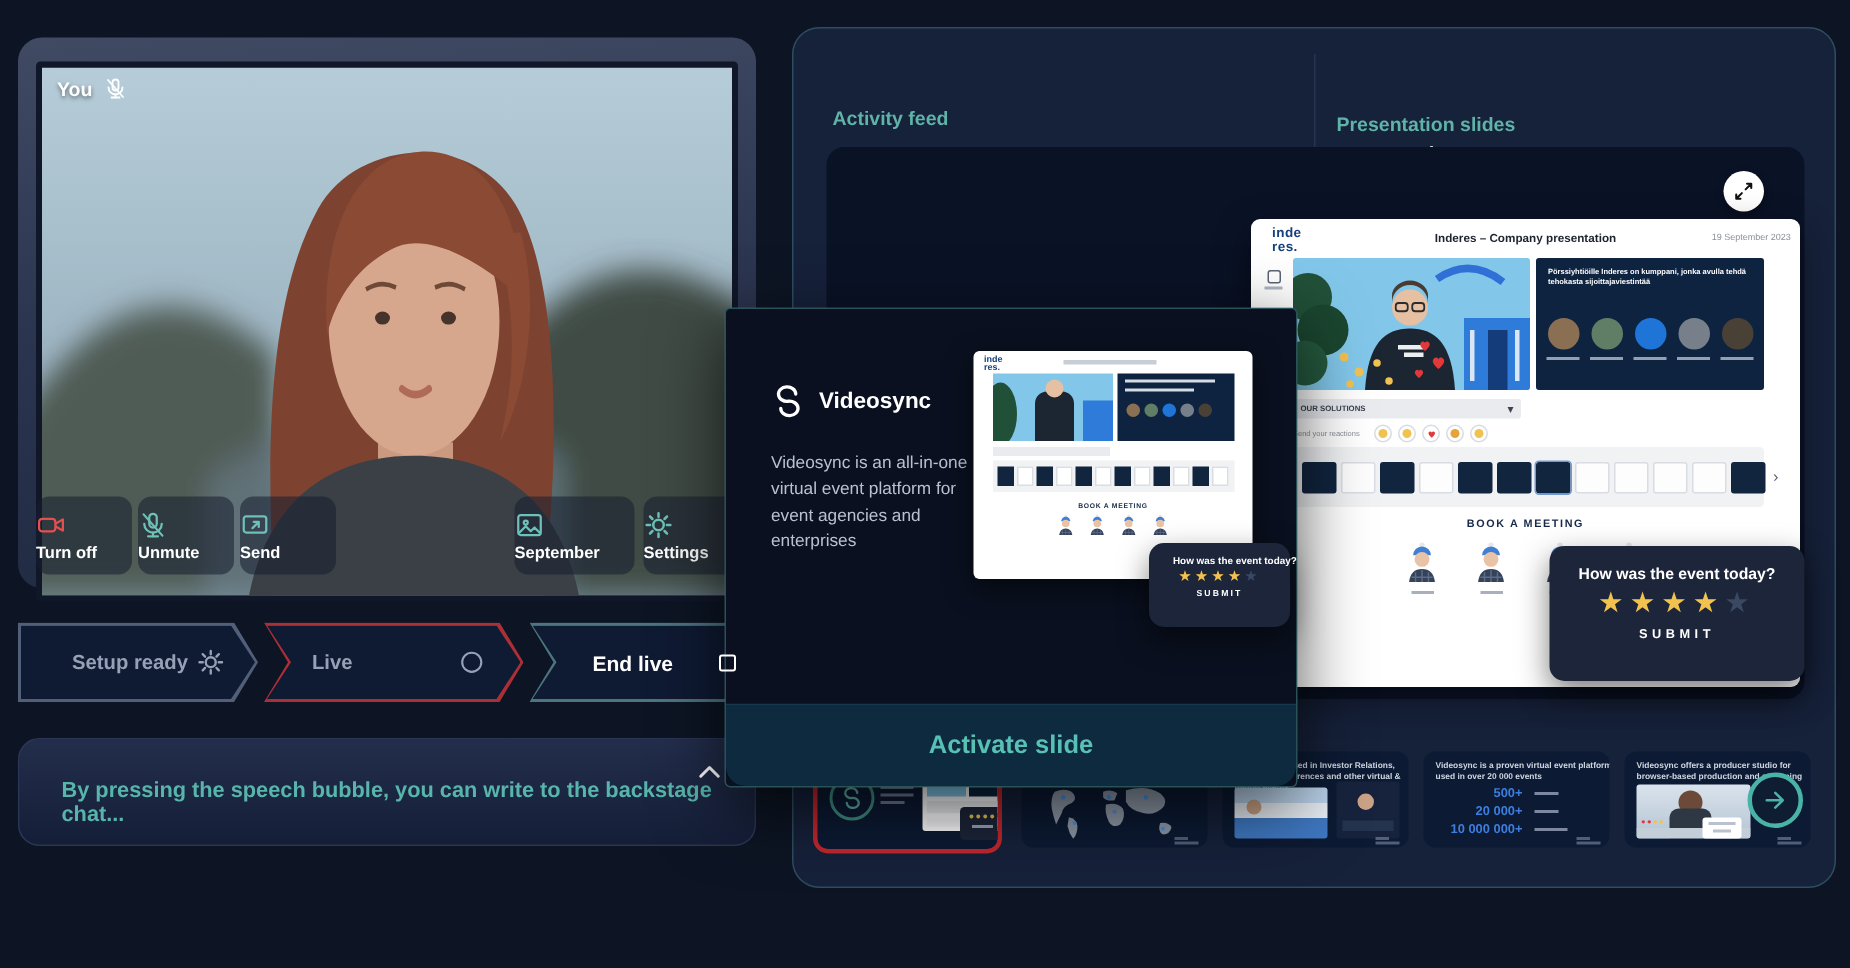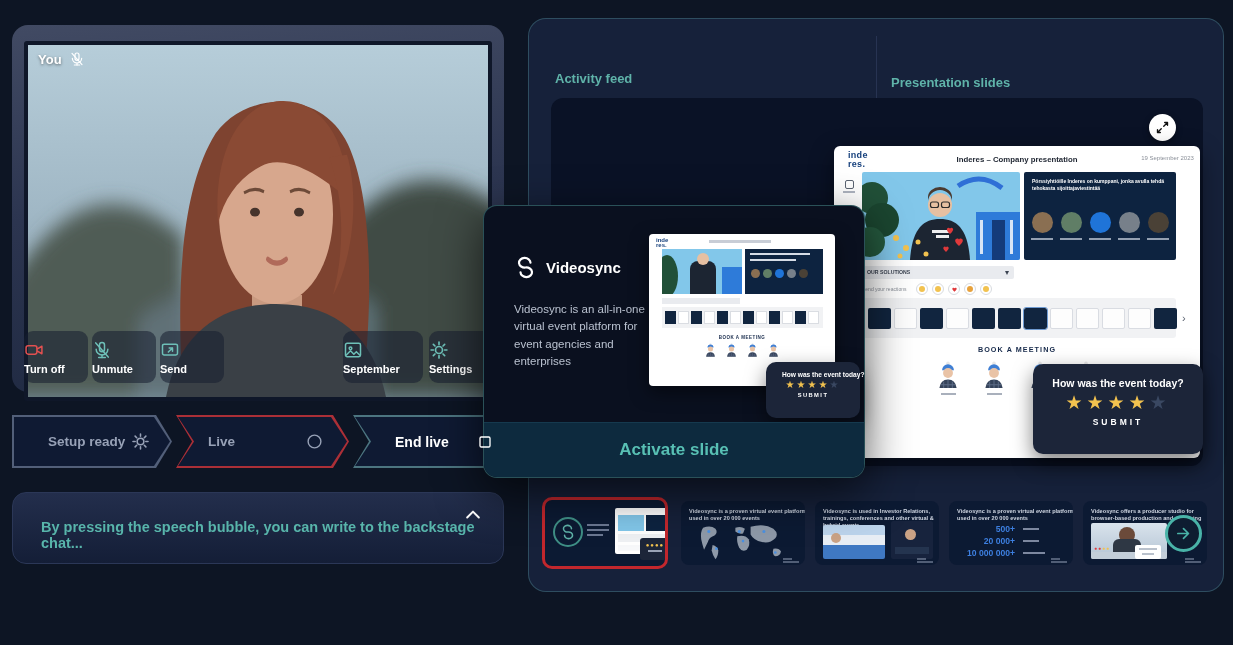--- a/index.html
+++ b/index.html
@@ -154,21 +154,21 @@
   .t5-photo{position:absolute;left:8px;top:22px;width:76px;height:36px;border-radius:2px;overflow:hidden;
      background:linear-gradient(180deg,#d9e3ec,#b4c4d4);}
   .t5-photo .hair{position:absolute;left:28px;top:4px;width:16px;height:16px;border-radius:50%;background:#6b4a3a;}
   .t5-photo .body{position:absolute;left:22px;top:16px;width:28px;height:20px;border-radius:6px 6px 0 0;background:#2e3744;}
   .t5-photo .desk{position:absolute;left:0;bottom:0;width:100%;height:7px;background:#c3ced9;}
   .t5-photo .dots{position:absolute;left:3px;bottom:8px;font-size:5px;letter-spacing:1px;}
   .t5-card{position:absolute;left:52px;top:44px;width:26px;height:14px;background:#fff;border-radius:2px;}
   .t5-card i{display:block;width:18px;height:2px;background:#b9c1cc;margin:3px auto 0;}
 
   
-  #popup{position:absolute;left:483px;top:205px;width:382px;height:273px;border-radius:14px;background:#0a101f;
+  #popup{position:absolute;left:483px;top:205px;width:382px;height:320px;border-radius:4px;background:#0a101f;
      border:1px solid rgba(90,180,175,.4);box-shadow:0 14px 46px rgba(0,0,0,.65);}
   #pp-brand{position:absolute;left:30px;top:50px;display:flex;align-items:center;gap:9px;}
   #pp-brand .ic{width:23px;height:23px;color:#fff;}
   #pp-brand span{font-size:15px;font-weight:600;color:#fff;}
   #pp-desc{position:absolute;left:30px;top:95px;width:142px;font-size:11.5px;line-height:1.5;color:#b9c1cf;}
   #pp-slide{position:absolute;left:165px;top:28px;width:186px;height:152px;background:#fff;border-radius:4px;
      box-shadow:0 6px 18px rgba(0,0,0,.5);overflow:hidden;}
   #pp-slide .lg{position:absolute;left:7px;top:3px;font-size:8px;font-weight:bold;color:#16407c;line-height:.9;transform:scale(.75);transform-origin:0 0;}
   #pp-slide .tb{position:absolute;left:60px;top:6px;width:62px;height:3px;background:#c8cdd6;}
   #pp-slide .vz{position:absolute;left:13px;top:15px;width:80px;height:45px;background:#82c7ea;overflow:hidden;}

